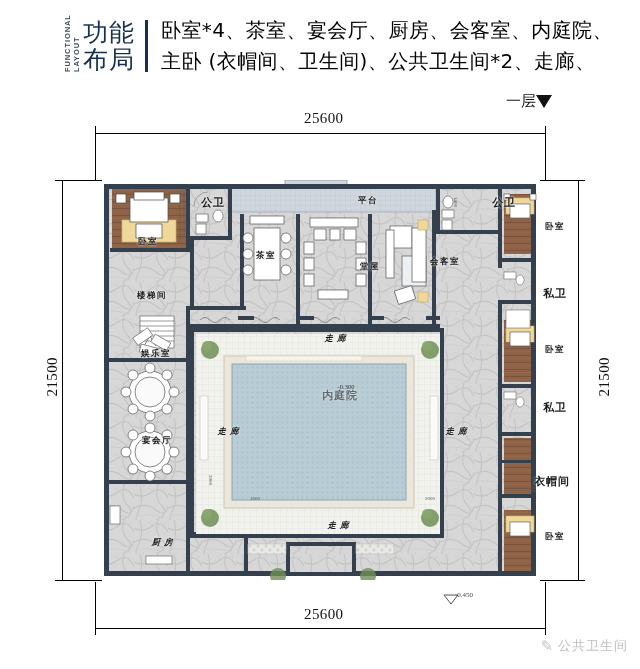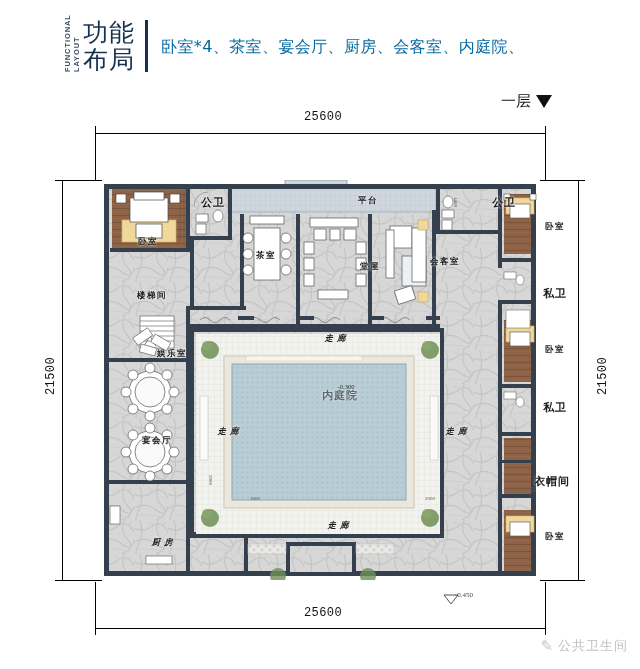--- a/index.html
+++ b/index.html
@@ -44,54 +44,54 @@
     line-height: 27px;
     letter-spacing: 1px;
     font-family: "DejaVu Sans", "Liberation Sans", sans-serif;
   }
   #hdr-divider {
     width: 3px; height: 52px;
     background: #16304f;
     margin: 0 13px 0 10px;
   }
   #hdr-lines {
-    font-size: 16px;
-    color: #0369a1;
+    font-size: 20px;
+    color: #000000;
     line-height: 31px;
     letter-spacing: 0.4px;
     font-family: "DejaVu Sans", "Liberation Sans", sans-serif;
   }
 
   
   #floor-tag {
     position: absolute;
     right: 88px; top: 92px;
     font-size: 15px;
     color: #111;
-    display: flex; align-items: center; gap: 5px;
+    display: flex; align-items: center; 
     font-family: "DejaVu Sans", "Liberation Sans", sans-serif;
   }
   #floor-tri {
     width: 0; height: 0;
     border-left: 8px solid transparent;
     border-right: 8px solid transparent;
     border-top: 13px solid #111;
   }
 
   
   .dimline { position: absolute; background: #000; }
   .dimline.h { height: 1px; }
   .dimline.v { width: 1px; }
   .tick { position: absolute; background: #000; width: 1px; height: 14px; }
   .tick.h { width: 14px; height: 1px; }
   .dimtext {
     position: absolute;
-    font-size: 12px;
+    font-size: 15px;
     color: #111;
-    font-family: Liberation Mono, monospace;
+    font-family: Liberation Serif, serif;
     letter-spacing: 0.4px;
   }
   .dimtext.vert {
     writing-mode: vertical-rl;
     transform: rotate(180deg);
   }
 
   
   #plan {
     position: absolute;
@@ -163,20 +163,21 @@
     <div id="vert-label">FUNCTIONAL
 LAYOUT</div>
     <div>
       <div id="cn-title"><span>功能</span></div>
       <div id="cn-title"><span>布局</span></div>
     </div>
   </div>
   <div id="hdr-divider"></div>
   <div id="hdr-lines">
     <div>卧室*4、茶室、宴会厅、厨房、会客室、内庭院、</div>
+    <div>主卧 (衣帽间、卫生间)、公共卫生间*2、走廊、</div>
   </div>
 </div>
 
 <div id="floor-tag">
   <span>一层</span>
   <span id="floor-tri"></span>
 </div>
 
 <div class="dimline h" style="left:95px; top:133px; width:450px;"></div>
 <div class="tick" style="left:95px;  top:126px;"></div>
@@ -500,21 +501,21 @@
   <div class="rlabel" style="left:166px; top:76px;">茶室</div>
   <div class="rlabel" style="left:268px; top:21px;">平台</div>
   <div class="rlabel" style="left:270px; top:87px;">堂屋</div>
   <div class="rlabel" style="left:345px; top:82px;">会客室</div>
   <div class="rlabel sm" style="left:404px; top:22px;">公卫</div>
   <div class="rlabel" style="left:455px; top:47px;">卧室</div>
   <div class="rlabel" style="left:52px;  top:116px;">楼梯间</div>
   <div class="rlabel sm" style="left:455px; top:113px;">私卫</div>
   <div class="rlabel" style="left:455px; top:170px;">卧室</div>
   <div class="rlabel wide" style="left:237px; top:159px;">走廊</div>
-  <div class="rlabel" style="left:72px;  top:174px;">娱乐室</div>
+  <div class="rlabel" style="left:56px;  top:174px;">娱乐室</div>
   <div class="rlabel wide" style="left:130px; top:252px;">走廊</div>
   <div class="rlabel wide" style="left:358px; top:252px;">走廊</div>
   <div class="rlabel" style="left:57px;  top:261px;">宴会厅</div>
   <div class="rlabel sm" style="left:455px; top:227px;">私卫</div>
   <div class="rlabel sm" style="left:452px; top:301px;">衣帽间</div>
   <div class="rlabel" style="left:455px; top:357px;">卧室</div>
   <div class="rlabel wide" style="left:64px; top:363px;">厨房</div>
   <div class="rlabel wide" style="left:240px; top:346px;">走廊</div>
   <div class="rlabel sm" style="left:240px; top:215px; opacity:.55;">内庭院</div>
 

